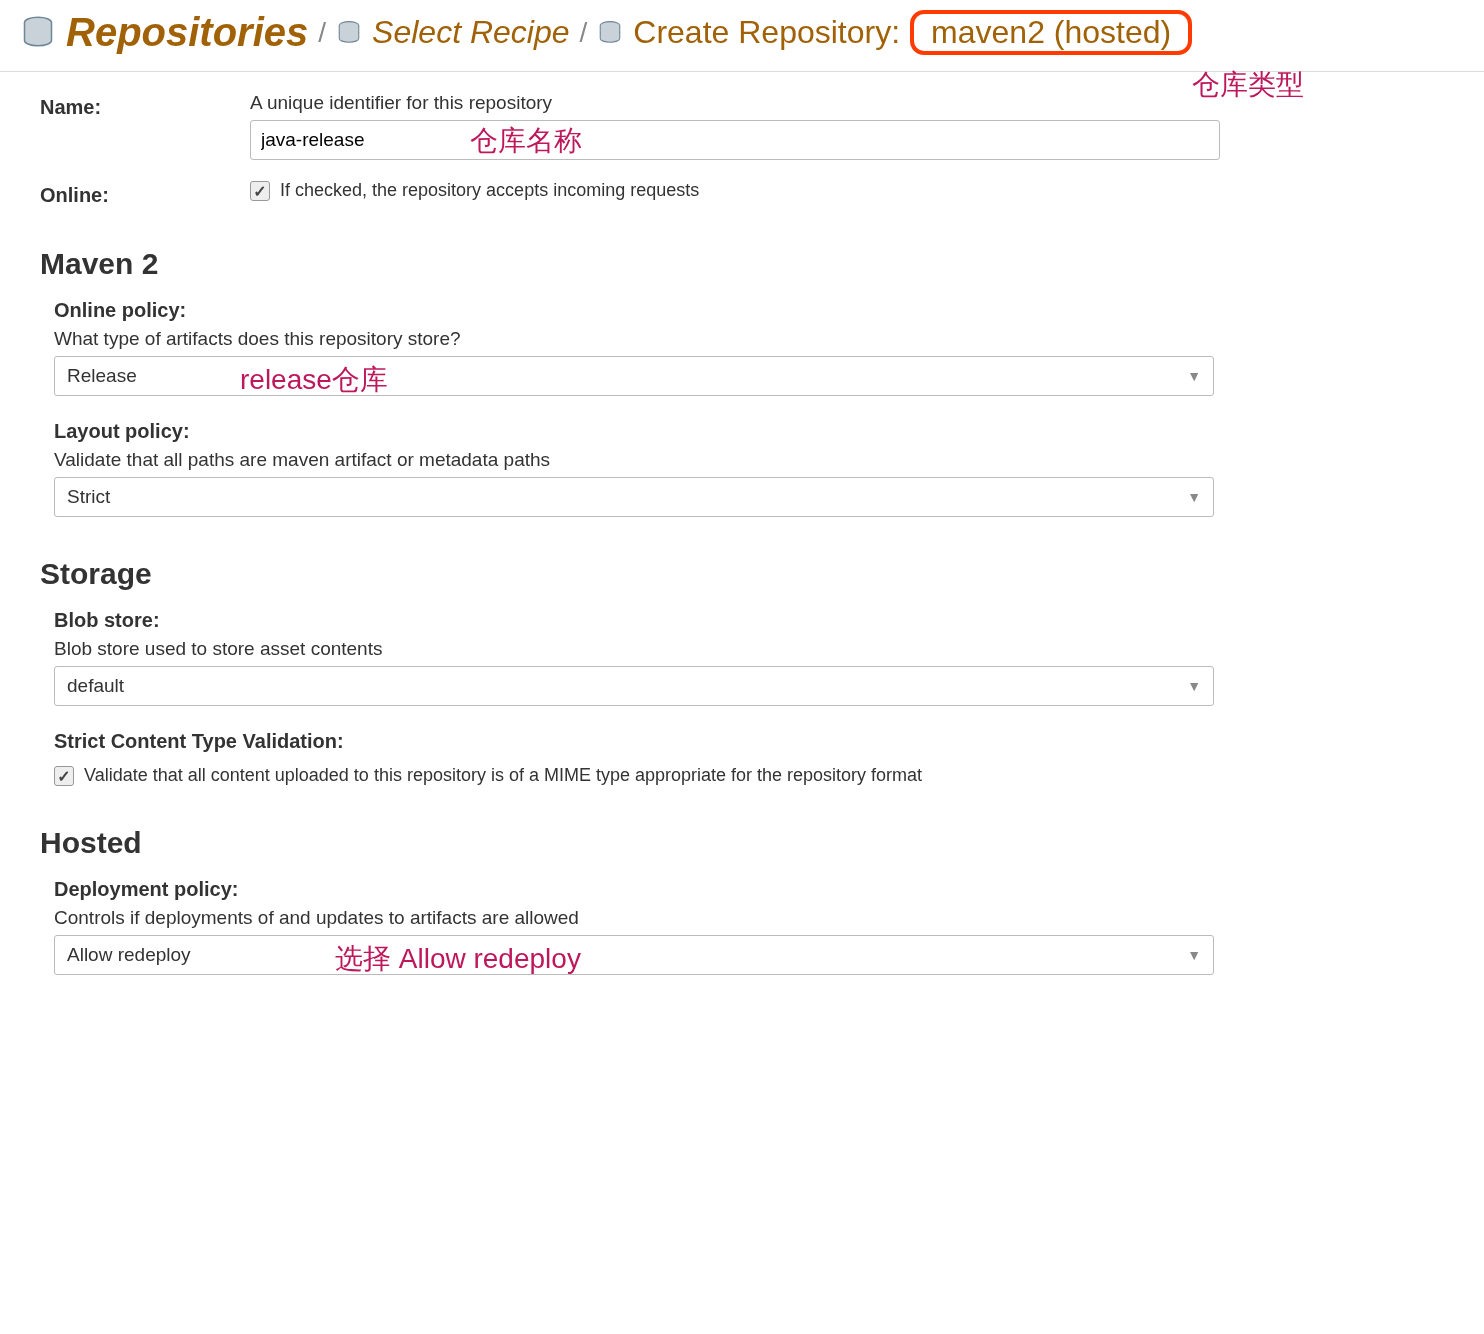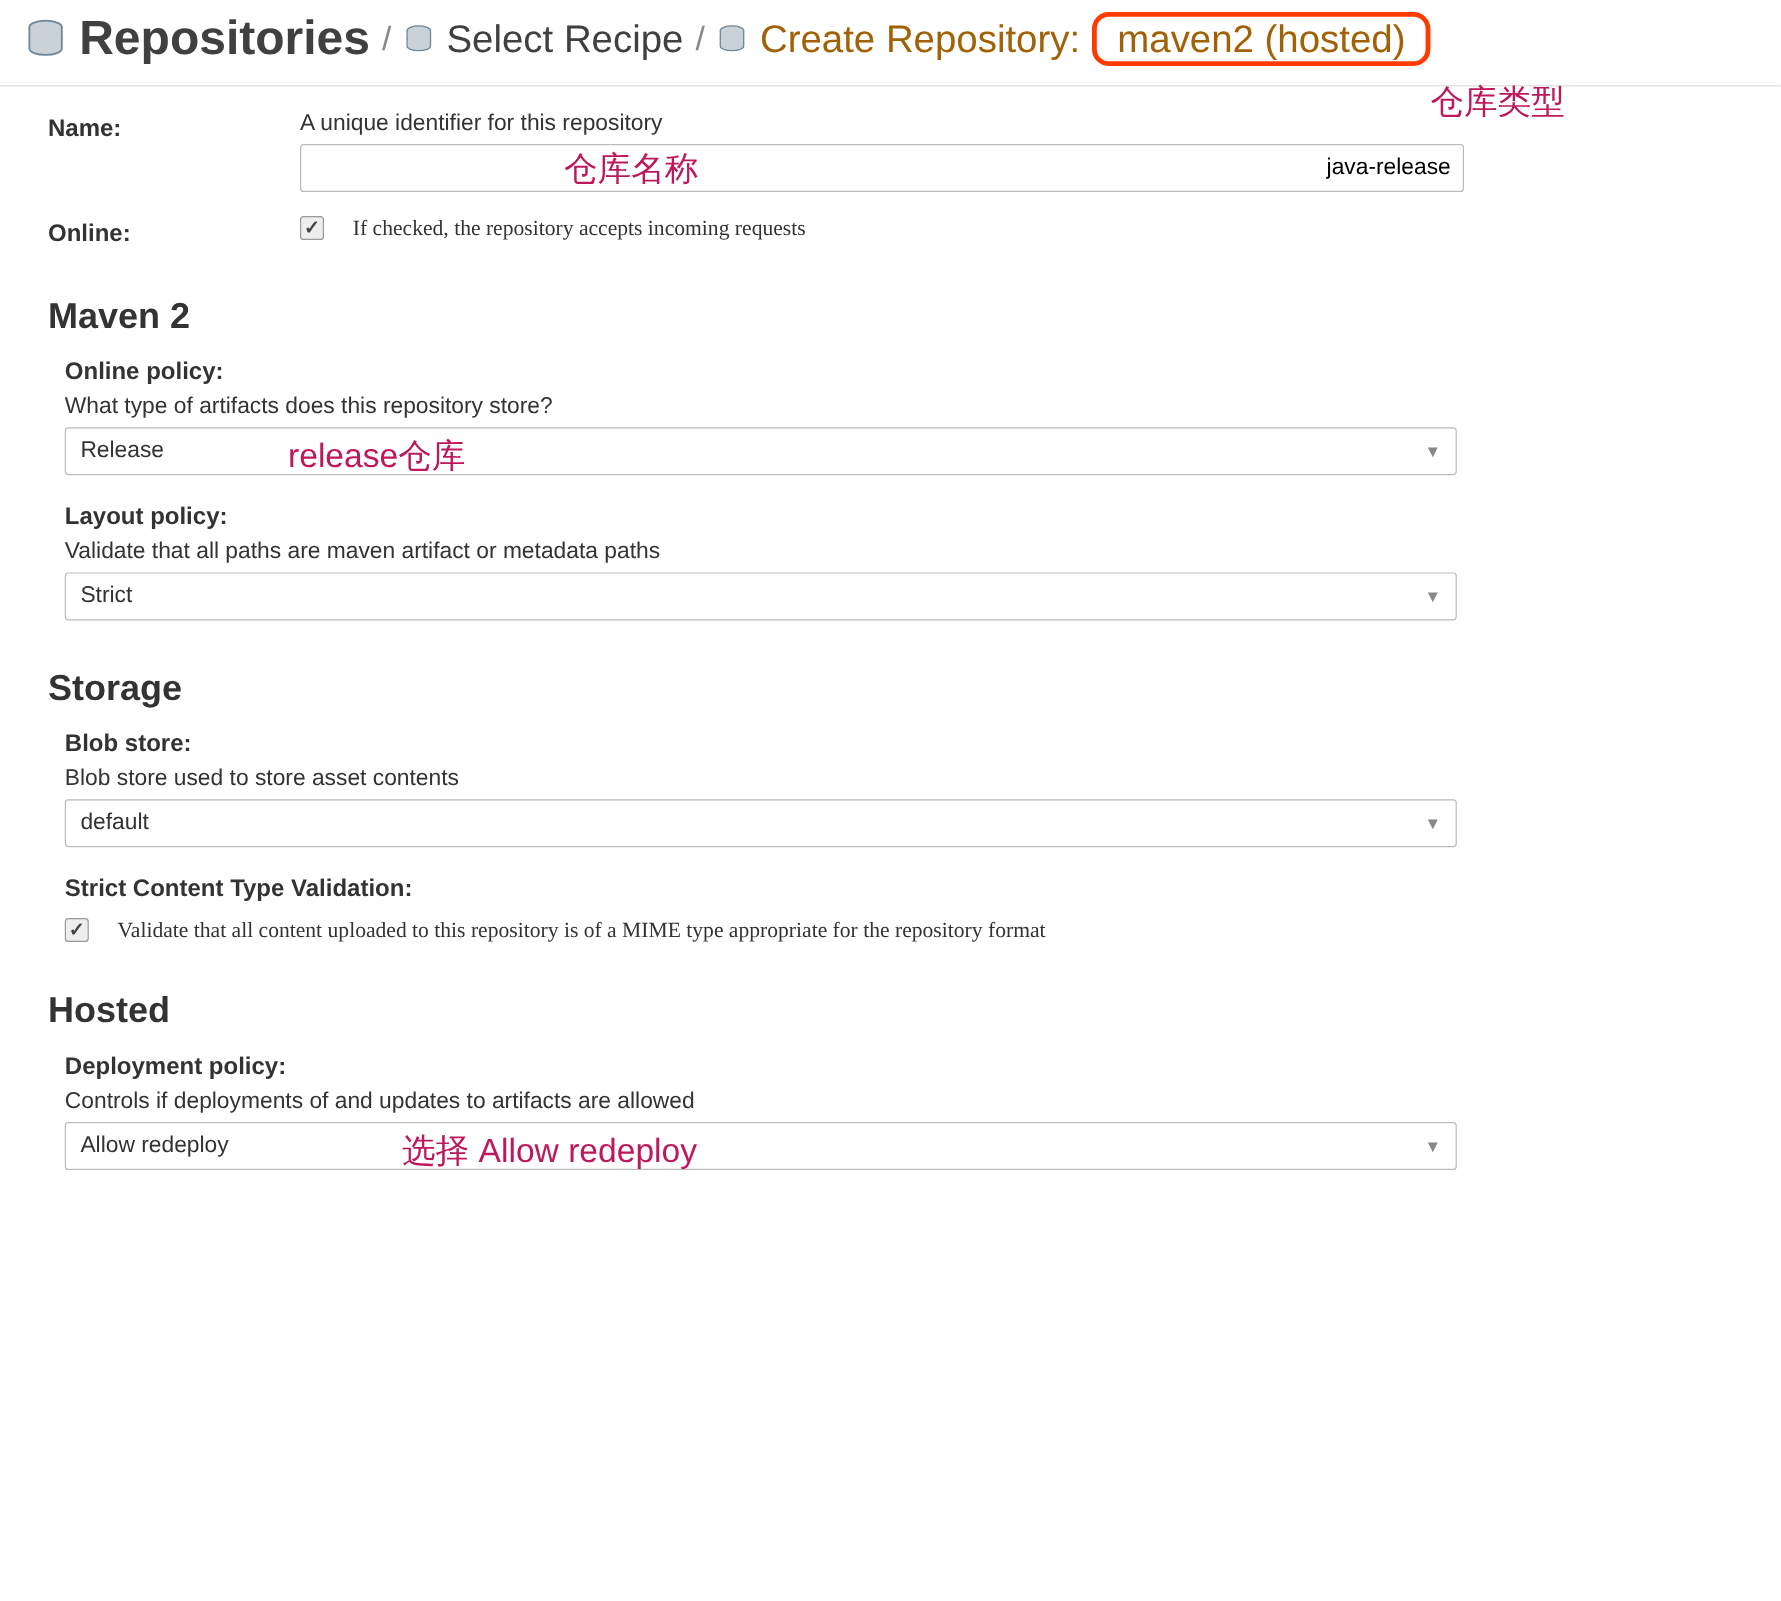--- a/index.html
+++ b/index.html
@@ -1,41 +1,41 @@
 <!DOCTYPE html>
 <html><head>
 <meta charset="utf-8">
 <style>
   * { box-sizing: border-box; margin: 0; padding: 0; }
   body { font-family: "Helvetica Neue", Helvetica, Arial, sans-serif; font-size: 18px; color: #333; background: #fff; width: 1484px; }
   .breadcrumb { display: flex; align-items: center; padding: 10px 20px 16px 20px; border-bottom: 1px solid #ddd; gap: 10px; flex-wrap: wrap; }
   .breadcrumb .sep { color: #888; font-size: 28px; }
   .repo-icon { width: 36px; height: 36px; display: inline-block; }
   .repo-icon-sm { width: 26px; height: 26px; display: inline-block; }
-  .crumb-link { color: #404040; font-size: 32px; text-decoration: none; }
+  .crumb-link { color: #a16207; font-size: 32px; text-decoration: none; font-style: italic; }
   .crumb-link.title { font-weight: 700; font-size: 40px; }
   .crumb-current { color: #a16207; font-size: 32px; }
   .highlight-box { border: 4px solid #ff3b00; border-radius: 14px; padding: 0 17px; display: inline-block; }
   .annotate { color: #be185d; font-size: 28px; position: absolute; }
   
   .form-area { padding: 20px 40px 40px 40px; }
   .row { display: flex; align-items: flex-start; margin-bottom: 20px; }
   .row .label { width: 210px; font-weight: 700; font-size: 20px; color: #333; padding-top: 4px; }
   .row .control { flex: 1; }
   .helper { font-size: 19px; color: #333; margin-bottom: 6px; }
   
-  input[type=text] { width: 100%; max-width: 970px; padding: 8px 10px; font-size: 19px; border: 1px solid #bbb; border-radius: 3px; background: #fff; text-align: right; }
+  input[type=text] { width: 100%; max-width: 970px; padding: 8px 10px; font-size: 19px; border: 1px solid #bbb; border-radius: 3px; background: #fff; }
   
   .section-h { font-size: 30px; font-weight: 700; color: #333; margin: 40px 0 18px 0; }
   .sub-h { font-size: 20px; font-weight: 700; margin: 16px 0 6px 0; }
   
   .select { position: relative; width: 100%; max-width: 1160px; border: 1px solid #bbb; border-radius: 3px; background: #fff; padding: 8px 12px; font-size: 19px; display: flex; justify-content: space-between; align-items: center; gap: 40px; }
   .select .caret { color: #888; font-size: 14px; }
   
-  .checkbox-row { display: flex; align-items: flex-start; gap: 24px; font-family: Liberation Serif, serif; }
+  .checkbox-row { display: flex; align-items: flex-end; gap: 10px; }
   .cb { width: 20px; height: 20px; border: 1px solid #999; border-radius: 3px; background: #eee; display: inline-flex; align-items: center; justify-content: center; color: #555; font-size: 16px; }
   .cb.checked::before { content: "✓"; color: #444; font-weight: bold; }
   
   .rel { position: relative; }
 </style>
 </head>
 <body>
 
 <div class="breadcrumb rel">
   <span class="repo-icon">

